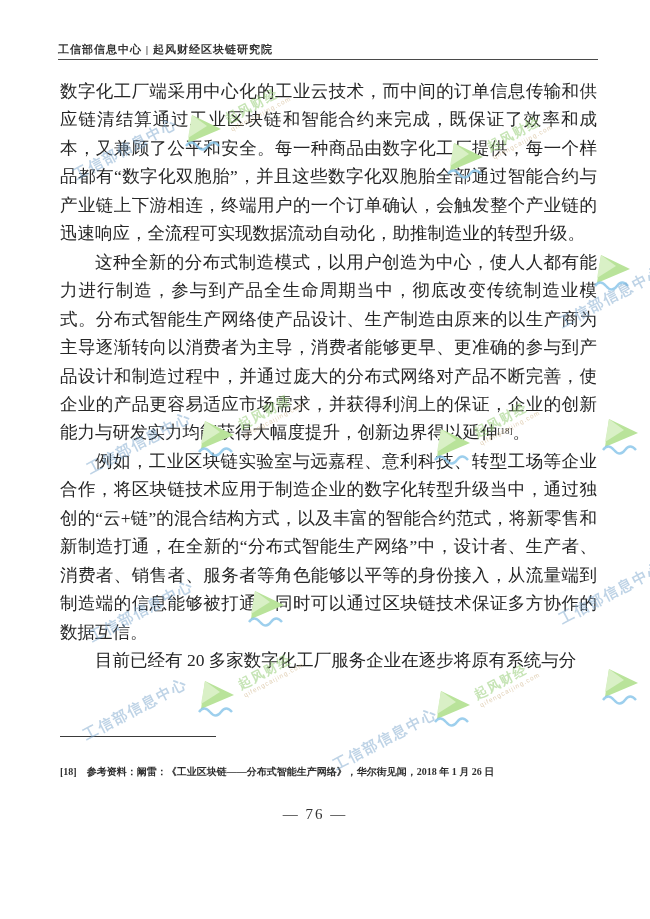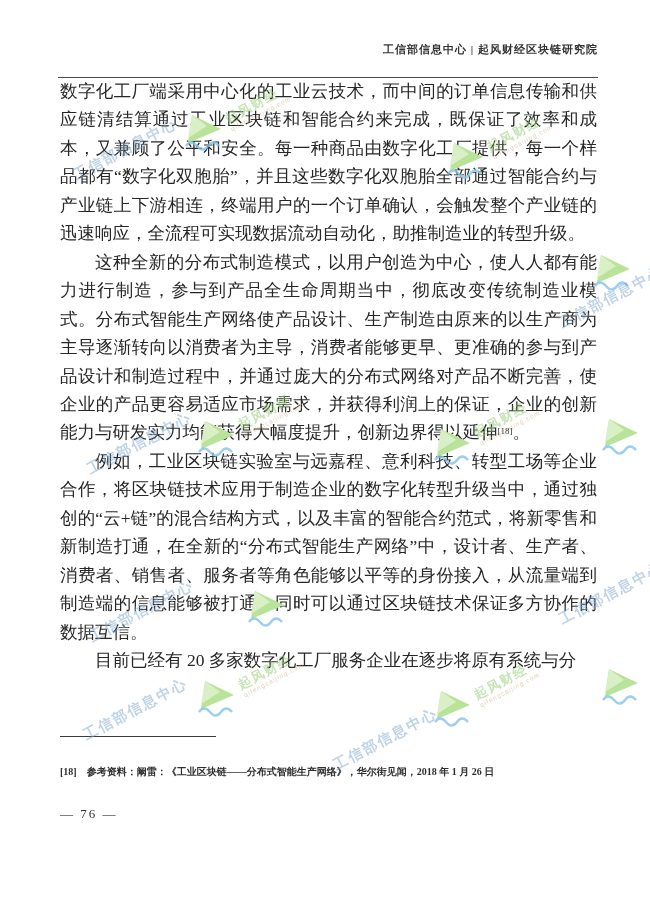--- a/index.html
+++ b/index.html
@@ -9,24 +9,24 @@
     margin:0 auto;
     background:#ffffff;
     overflow:hidden;
     font-family:"Liberation Serif", serif;
     color:#262626;
   }
 
   
   .header {
     position:absolute; top:42px; left:58px; width:540px;
-    text-align:right;
+    text-align:left;
     font-size:11px; font-weight:bold; color:#333;
     letter-spacing:1px;
-    padding-bottom:20px;
+    padding-bottom:2px;
     border-bottom:1.5px solid #4a4a4a;
     z-index:1;
   }
 
   
   .body-text {
     position:absolute; top:77px; left:60px; width:537px;
     font-size:17.5px; line-height:28.45px;
     text-align:justify;
     z-index:1;
@@ -48,22 +48,22 @@
     font-size:10px; line-height:44px; text-align:justify;
     color:#2e2e2e;
     z-index:1;
     font-weight:bold;
   }
   .footnote .fn-marker { margin-right:10px; }
 
   
   .page-number {
     position:absolute; top:806px; left:60px; width:510px;
-    text-align:left;
-    font-size:13px; letter-spacing:2px; color:#333;
+    text-align:center;
+    font-size:15px; letter-spacing:2px; color:#333;
     z-index:1;
   }
 
   
   .watermark-layer {
     position:absolute; inset:0; z-index:2; pointer-events:none;
   }
   .wm-blue {
     position:absolute;
     font-family:"Liberation Sans", sans-serif;

